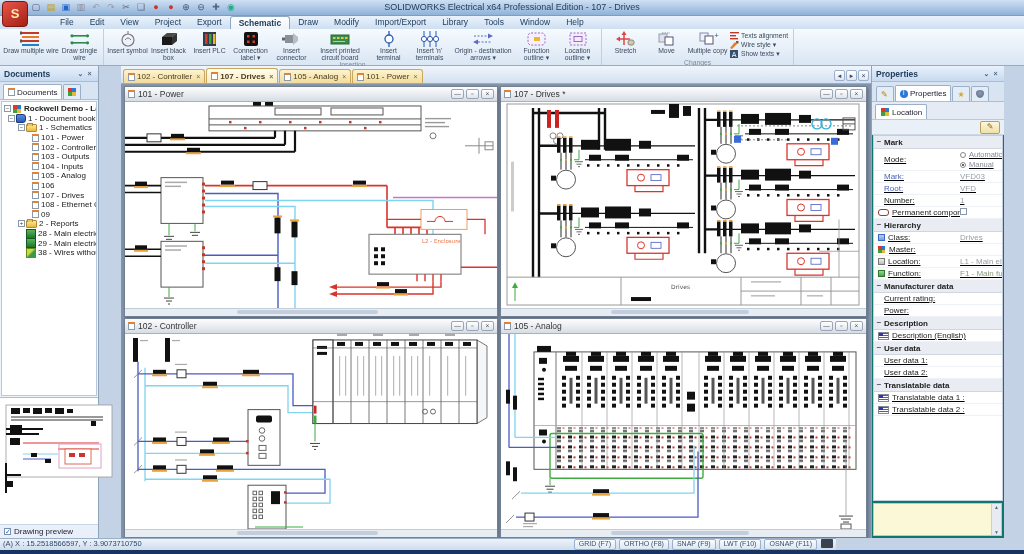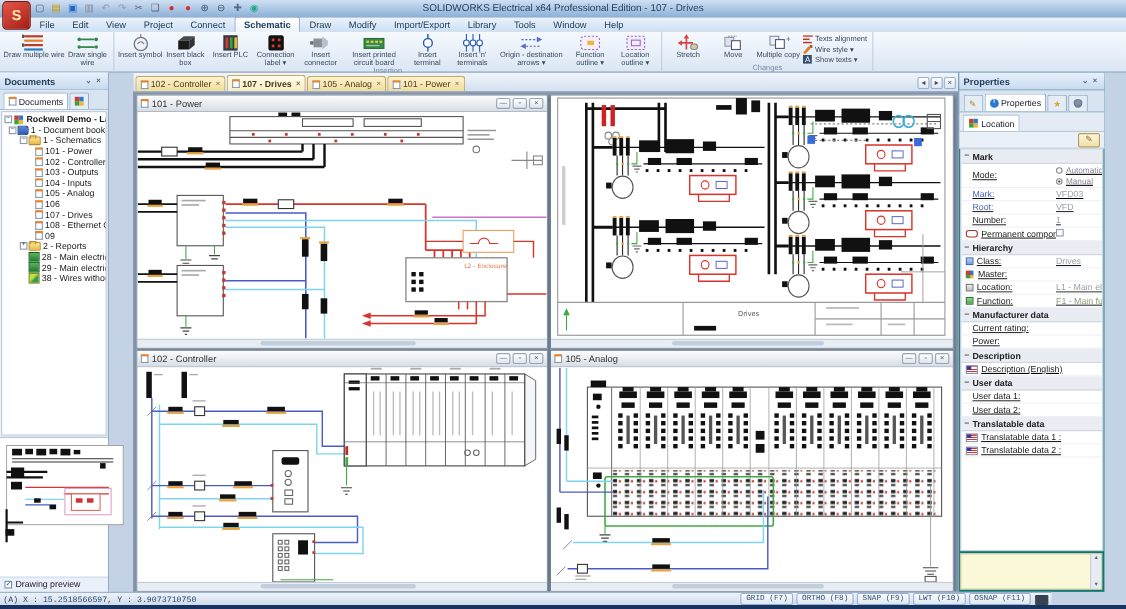--- a/index.html
+++ b/index.html
@@ -12,21 +12,21 @@
   .applogo{position:absolute;left:2px;top:1px;width:24px;height:24px;z-index:30;
     background:linear-gradient(145deg,#e8554a,#a31f14);border-radius:4px;border:1px solid #7e170e;
     color:#ffe9b0;font-size:13px;font-weight:bold;text-align:center;line-height:23px;}
   .qat{position:absolute;left:30px;top:1px;display:flex;gap:3px;}
   .qicon{width:12px;height:12px;font-size:9px;line-height:12px;text-align:center;color:#3a5a82;}
   .qicon::before{content:attr(data-g);}
   .title-text{position:absolute;left:50%;top:2px;transform:translateX(-50%);
     font-size:9px;color:#23405e;white-space:nowrap;}
   
   .menubar{position:absolute;left:0;top:16px;width:1024px;height:13px;
-    background:linear-gradient(#eaf2fc,#cddff2);display:flex;align-items:flex-end;padding-left:28px;box-sizing:border-box;}
+    background:linear-gradient(#eaf2fc,#cddff2);display:flex;align-items:flex-start;padding-left:52px;box-sizing:border-box;}
   .menu-item{font-size:8.5px;color:#23405e;padding:1px 8px 2px;white-space:nowrap;}
   .menu-item.active{background:linear-gradient(#ffffff,#eef4fb);border:1px solid #8ea8c4;border-bottom:none;
     border-radius:3px 3px 0 0;font-weight:bold;}
   
   .ribbon{position:absolute;left:0;top:29px;width:1024px;height:37px;
     background:linear-gradient(#f6fafe,#dae6f4);border-bottom:1px solid #96abc4;display:flex;box-sizing:border-box;}
   .rgroup{display:flex;flex-direction:column;border-right:1px solid #c2cfde;padding:1px 3px 0;}
   .rbuttons{display:flex;flex:1;align-items:flex-start;}
   .rbtn{display:flex;flex-direction:column;align-items:center;width:41px;font-size:6.8px;line-height:1.05;
     color:#3a4a5e;text-align:center;padding-top:1px;}
@@ -130,23 +130,23 @@
   .ih.class{border:1px solid #3a6ac4;background:linear-gradient(#bcd0f0,#7a9ade);}
   .ih.master{width:4px;height:4px;background:#d43b2a;box-shadow:3px 0 #2a7ad4,0 3px #3aa43a,3px 3px #e8b83a;margin-right:4px;margin-bottom:3px;}
   .ih.loc{border:1px solid #777;background:linear-gradient(#eee,#bbb);}
   .ih.func{border:1px solid #2a7a2a;background:linear-gradient(#9ad49a,#4aa44a);}
   .iflag{width:9px;height:6px;flex:none;background:repeating-linear-gradient(#c33 0 1px,#fff 1px 2px);position:relative;border:0.5px solid #889;}
   .iflag::before{content:"";position:absolute;left:0;top:0;width:4px;height:3px;background:#33a;}
   .phelp{height:31px;flex:none;background:#fbf8d8;border:1px solid #c9c9a8;margin:2px 2px 2px 1px;position:relative;}
   .phelp .sv{position:absolute;right:0;top:0;width:9px;height:100%;background:#e8ecf2;border-left:1px solid #c8cdd6;
     display:flex;flex-direction:column;justify-content:space-between;font-size:5px;color:#667;text-align:center;}
   
-  .statusbar{position:absolute;left:0;top:538px;width:956px;height:12px;
+  .statusbar{position:absolute;left:0;top:538px;width:836px;height:12px;
     background:linear-gradient(#eef3fa,#cfdcec);border-top:1px solid #9ab0c8;
-    display:flex;align-items:flex-end;font-size:7.5px;color:#2a4a6e;padding:0 3px;box-sizing:border-box;font-family:Liberation Mono, monospace;}
+    display:flex;align-items:flex-start;font-size:7.5px;color:#2a4a6e;padding:0 3px;box-sizing:border-box;}
   .sb-sp{flex:1;}
   .sbtn{border:1px solid #9ab0cc;border-radius:2px;background:linear-gradient(#fafcfe,#dde7f2);
     padding:0 4px;height:9px;line-height:8px;font-size:7px;color:#33506e;margin-left:3px;white-space:nowrap;}
   .sprinter{width:12px;height:9px;background:#3a4250;border-radius:1px;margin-left:4px;}
   .bottomstrip{position:absolute;left:0;top:550px;width:1024px;height:4px;background:#16345f;}
   text{font-family:"DejaVu Sans",sans-serif;}
 </style>
 </head>
 <body>
 
@@ -171,21 +171,21 @@
       <div class="qicon" data-g="◉" style="color:#2a8"></div>
     </div>
     <div class="title-text">SOLIDWORKS Electrical x64 Professional Edition - 107 - Drives</div>
   </div>
 
   <div class="menubar">
     <div class="menu-item">File</div>
     <div class="menu-item">Edit</div>
     <div class="menu-item">View</div>
     <div class="menu-item">Project</div>
-    <div class="menu-item">Connect</div>
+    <div class="menu-item">Export</div>
     <div class="menu-item active">Schematic</div>
     <div class="menu-item">Draw</div>
     <div class="menu-item">Modify</div>
     <div class="menu-item">Import/Export</div>
     <div class="menu-item">Library</div>
     <div class="menu-item">Tools</div>
     <div class="menu-item">Window</div>
     <div class="menu-item">Help</div>
   </div>
 
@@ -680,20 +680,29 @@
               <line x1="340" y1="44" x2="368" y2="44"></line>
               <line x1="354" y1="36" x2="354" y2="52"></line>
               <rect x="360" y="40" width="8" height="8"></rect>
             </g>
         </svg>
       </div>
       <div class="sb-h"></div>
     </div>
 
     <div class="cwin" style="left:379px;top:20px;width:367px;height:231px">
+      <div class="ctitle">
+        <span class="ti i-page"></span>
+        <span>107 - Drives *</span>
+        <span class="cbtns">
+          <span class="wbtn min"></span>
+          <span class="wbtn max"></span>
+          <span class="wbtn cls"></span>
+        </span>
+      </div>
       <div class="cbody">
         <svg viewBox="0 0 365 207" preserveAspectRatio="none">
           <defs>
             <g id="mc">
               <path d="M0,8 H138" stroke="#111" stroke-width="1.2" fill="none"></path>
               <rect x="0" y="0" width="3.5" height="15" fill="#111"></rect>
                 <rect x="6" y="0" width="3.5" height="15" fill="#111"></rect>
                 <rect x="12" y="0" width="3.5" height="15" fill="#111"></rect>
               <rect x="0" y="-1.5" width="3.5" height="1.5" fill="#e8a33d"></rect>
                 <rect x="6" y="-1.5" width="3.5" height="1.5" fill="#e8a33d"></rect>

